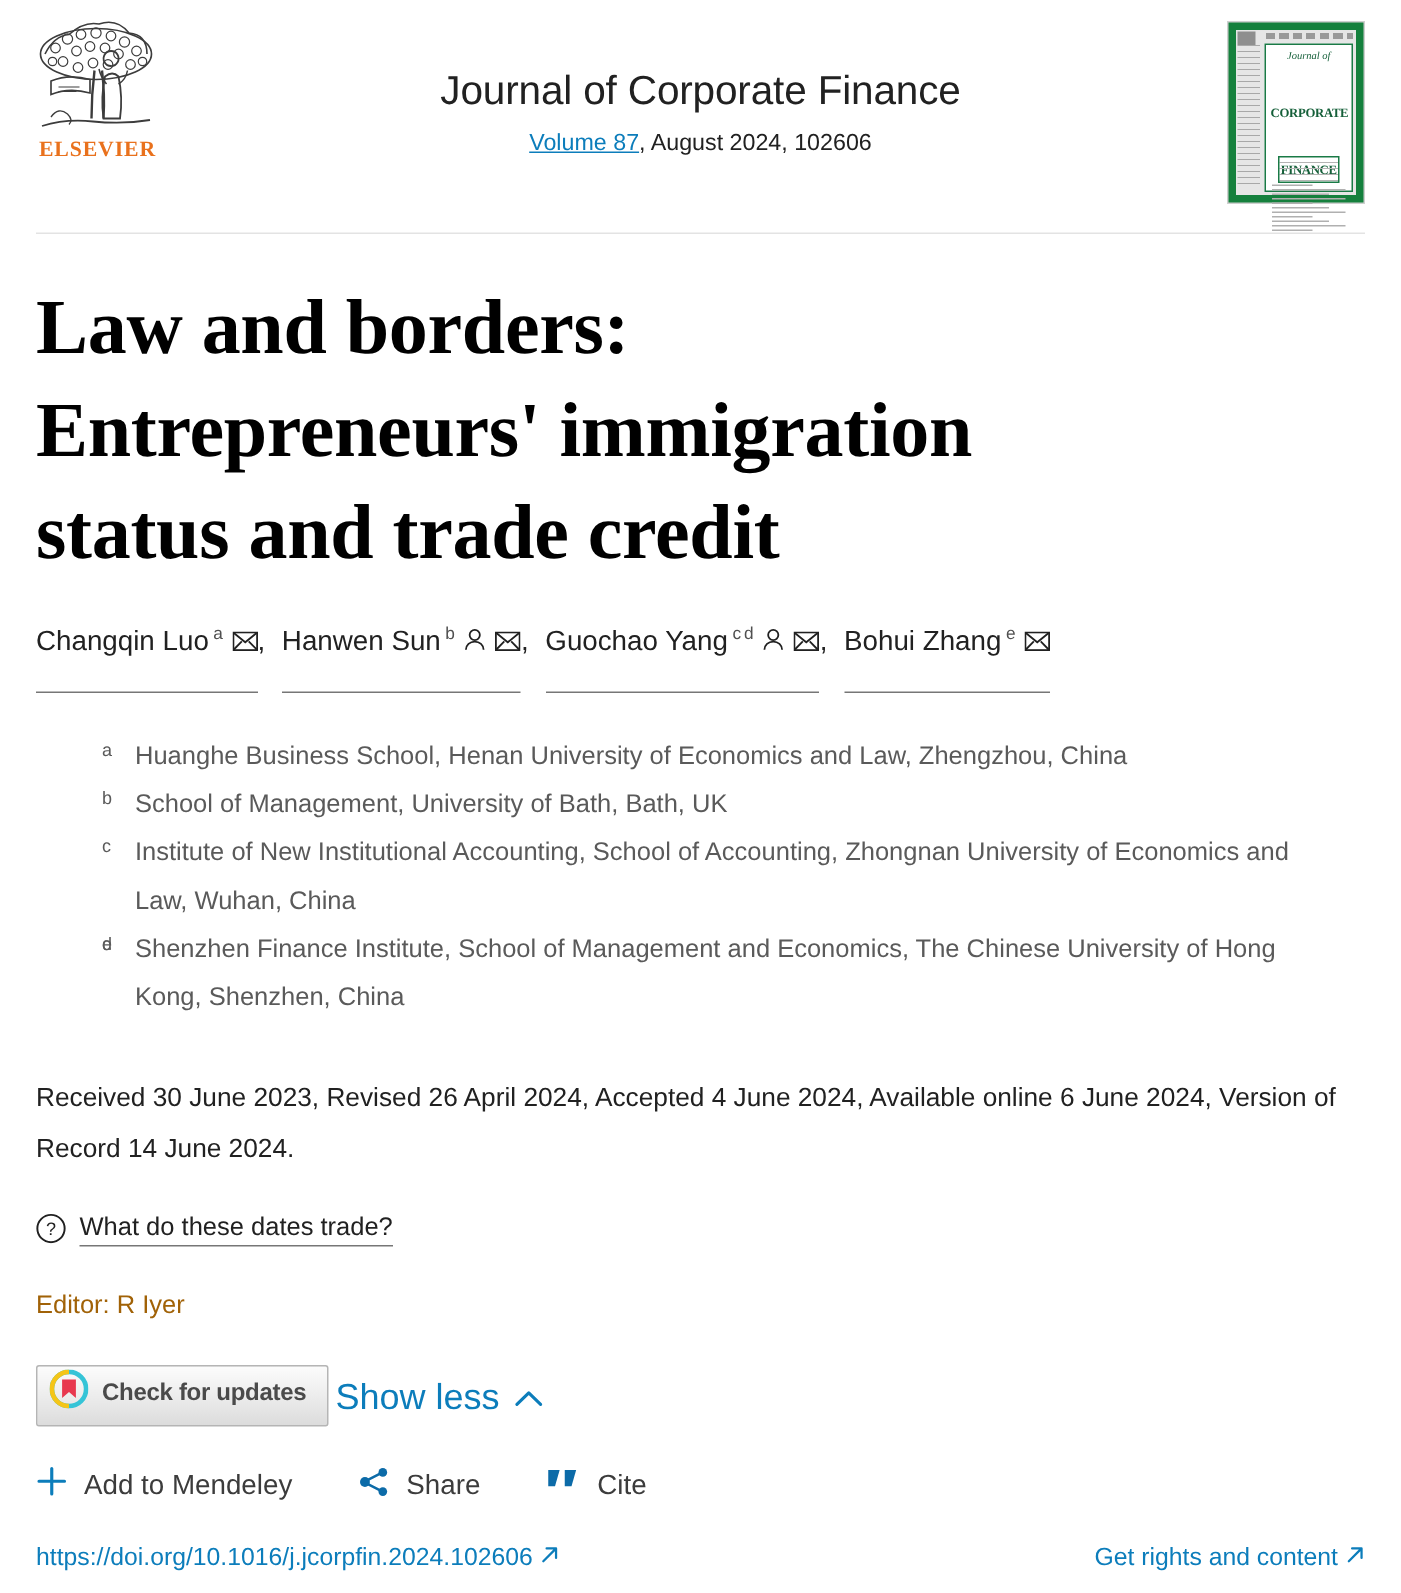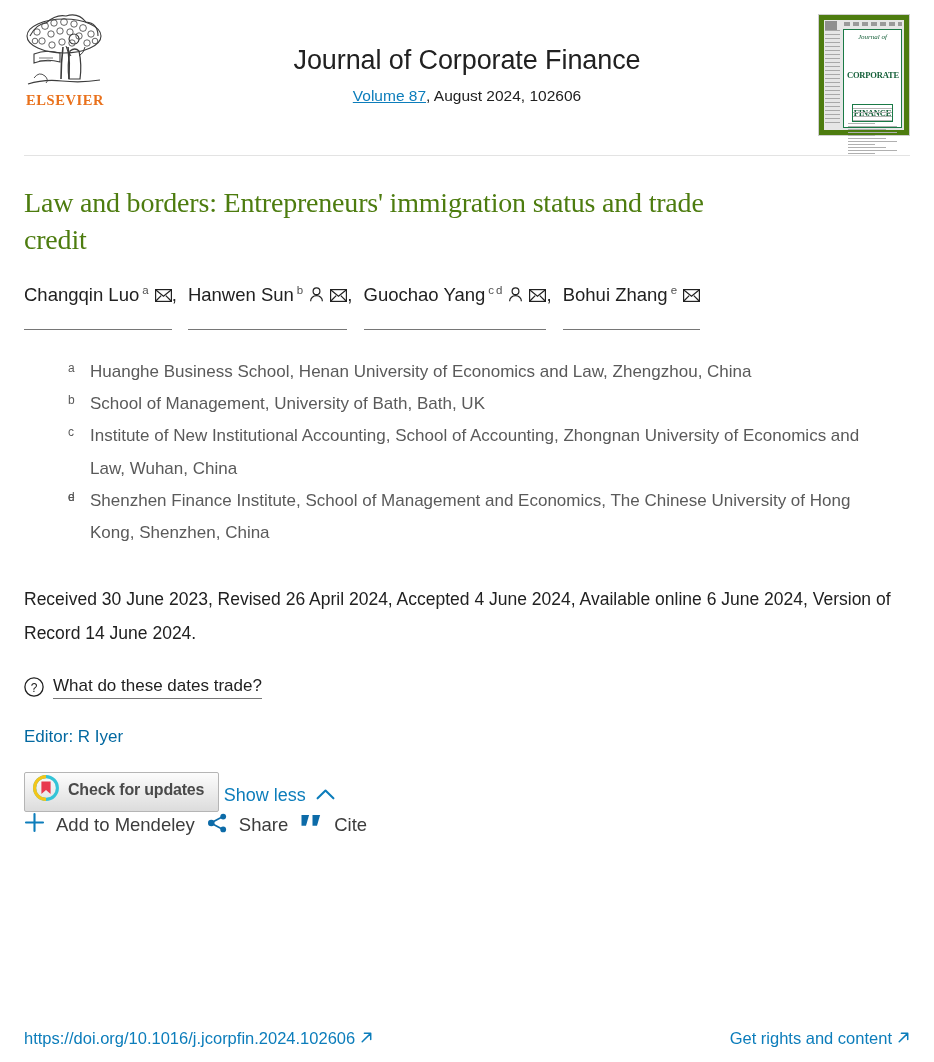--- a/index.html
+++ b/index.html
@@ -64,21 +64,21 @@
   .journal-sub .vol {
     color: #0c7dbb;
     text-decoration: underline;
   }
   .cover-thumb {
     position: absolute;
     right: 24px;
     top: 14px;
     width: 92px;
     height: 122px;
-    background: #4d7c0f;
+    background: #15803d;
     border: 1px solid #cfcfcf;
     padding: 5px;
   }
   .cover-inner {
     width: 100%;
     height: 100%;
     position: relative;
     background: #e6e6e6;
   }
   .cover-left-strip {
@@ -143,24 +143,24 @@
     height: 1px;
     background: #e3e3e3;
   }
 
   
   .article {
     padding: 0 24px;
   }
   h1.title {
     font-family: "Liberation Serif", serif;
-    font-size: 28px;
+    font-size: 52px;
     line-height: 1.32;
-    font-weight: 400;
-    color: #4d7c0f;
+    font-weight: 700;
+    color: #000000;
     margin: 30px 0 0 0;
     letter-spacing: -0.2px;
     max-width: 740px;
   }
 
   
   .authors {
     margin-top: 22px;
     font-size: 18.5px;
     color: #212121;
@@ -231,21 +231,21 @@
   .dates-help .helptext {
     font-size: 17px;
     color: #212121;
     border-bottom: 1px solid #767676;
     padding-bottom: 2px;
   }
 
   .editor {
     margin-top: 26px;
     font-size: 17px;
-    color: #0369a1;
+    color: #a16207;
   }
 
   
   .crossmark {
     margin-top: 12px;
     display: inline-flex;
     align-items: center;
     gap: 9px;
     padding: 2px 14px 6px 8px;
     background: linear-gradient(to bottom, #fcfcfc 0%, #ebebeb 55%, #dcdcdc 100%);
@@ -258,29 +258,30 @@
     color: #4a4a4a;
     letter-spacing: -0.2px;
   }
 
   
   .showless {
     margin-top: 38px;
     display: inline-flex;
     align-items: center;
     gap: 10px;
-    font-size: 18px;
+    font-size: 24px;
     color: #0c7dbb;
   }
 
   
   .actions {
+    margin-top: 26px;
     display: flex;
     align-items: center;
-    gap: 12px;
+    gap: 44px;
   }
   .action {
     display: inline-flex;
     align-items: center;
     gap: 11px;
     font-size: 18.5px;
     color: #3c3c3c;
   }
 
   

